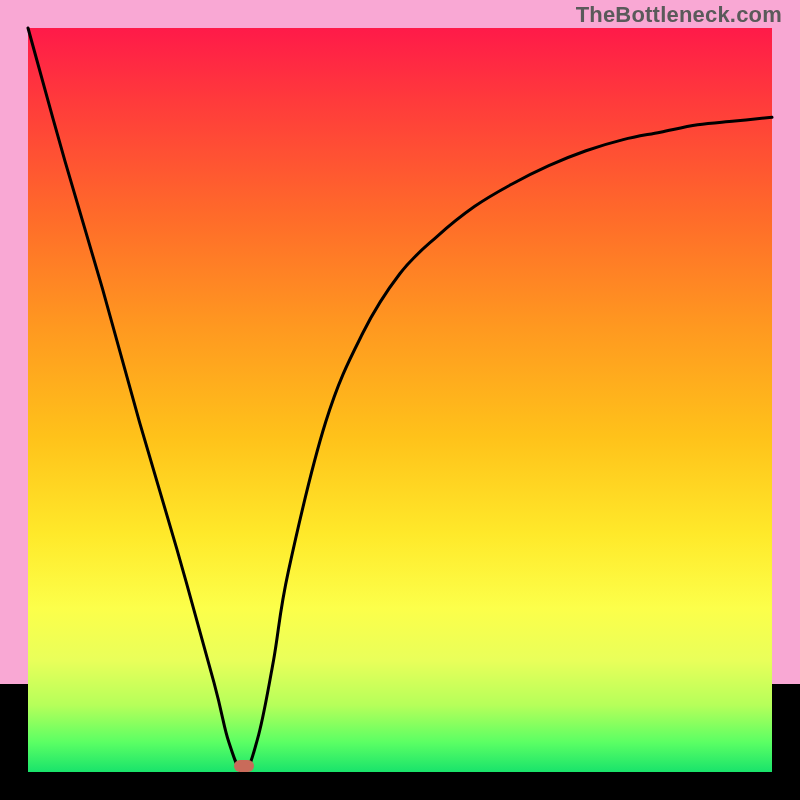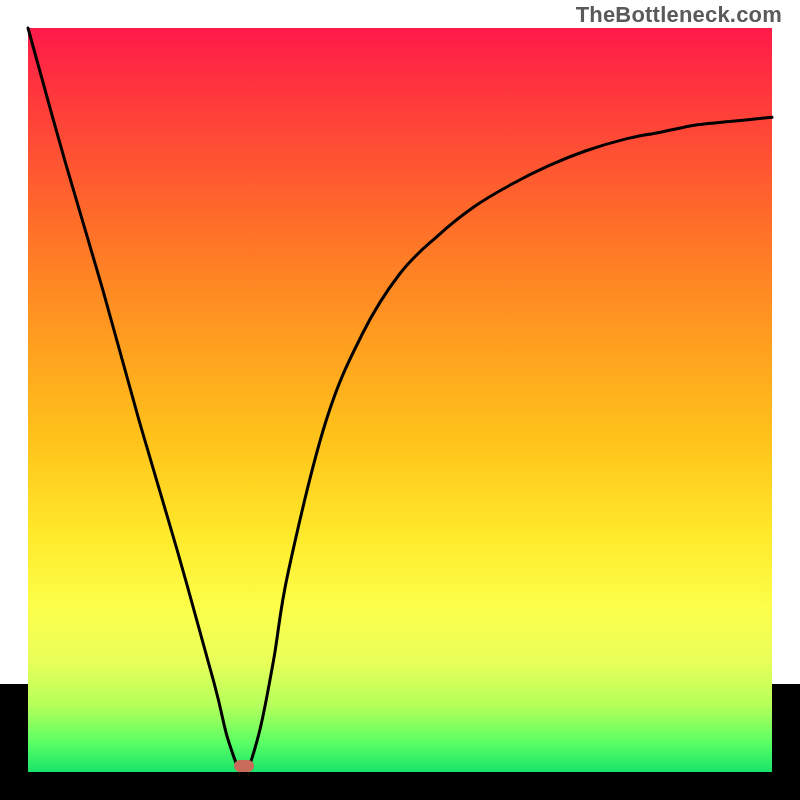--- a/index.html
+++ b/index.html
@@ -10,21 +10,21 @@
     background: #000;
     overflow: hidden;
     font-family: Arial, Helvetica, sans-serif;
   }
   .frame {
     position: absolute;
     top: 0;
     left: 0;
     width: 800px;
     height: 684px;
-    background: #ffffff;
+    background: #f9a8d4;
   }
   .plot-area {
     position: absolute;
     top: 28px;
     left: 28px;
     width: 744px;
     height: 744px;
     background: linear-gradient(to bottom,
       #ff1a49 0%,
       #ff3b3b 10%,

